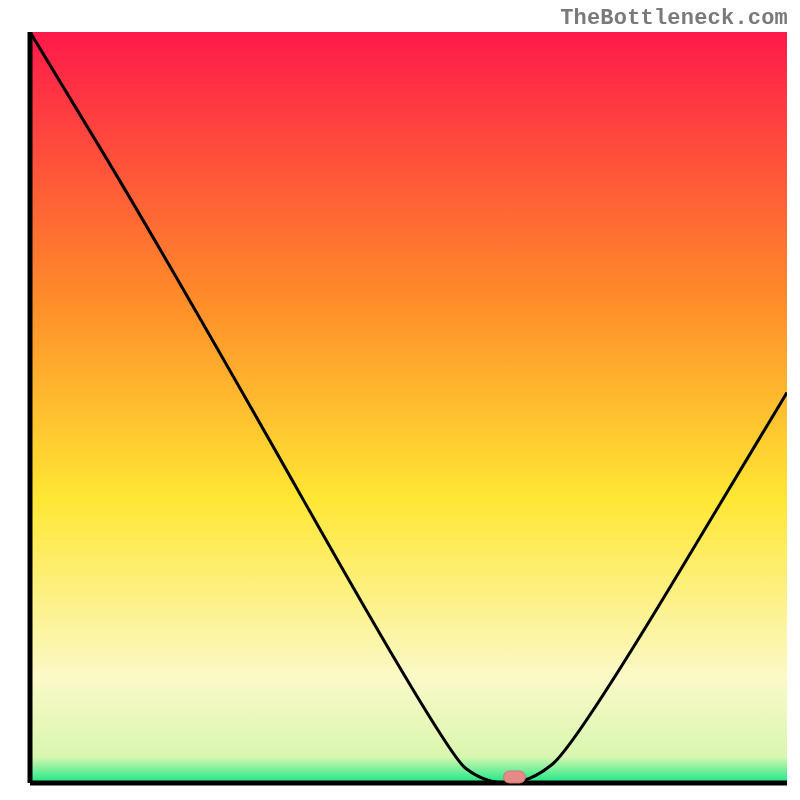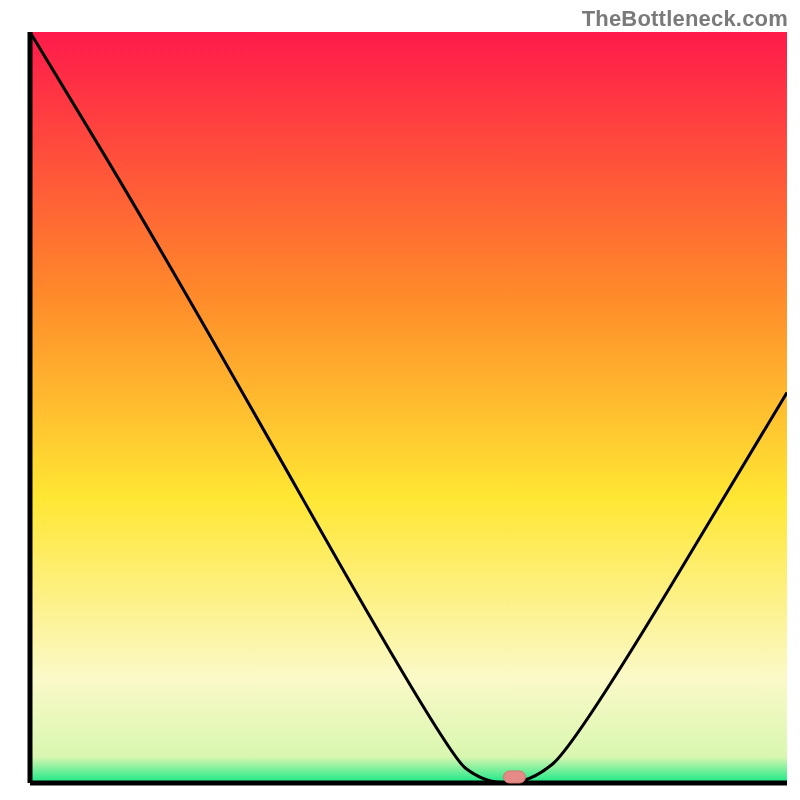--- a/index.html
+++ b/index.html
@@ -7,20 +7,21 @@
     padding: 0;
     width: 800px;
     height: 800px;
     background: #ffffff;
     font-family: Arial, Helvetica, sans-serif;
   }
   .container {
     position: relative;
     width: 800px;
     height: 800px;
+    font-family: Liberation Mono, monospace;
   }
   .attribution {
     position: absolute;
     top: 6px;
     right: 12px;
     font-size: 22px;
     font-weight: 600;
     color: #7a7a7a;
     letter-spacing: 0.2px;
   }

